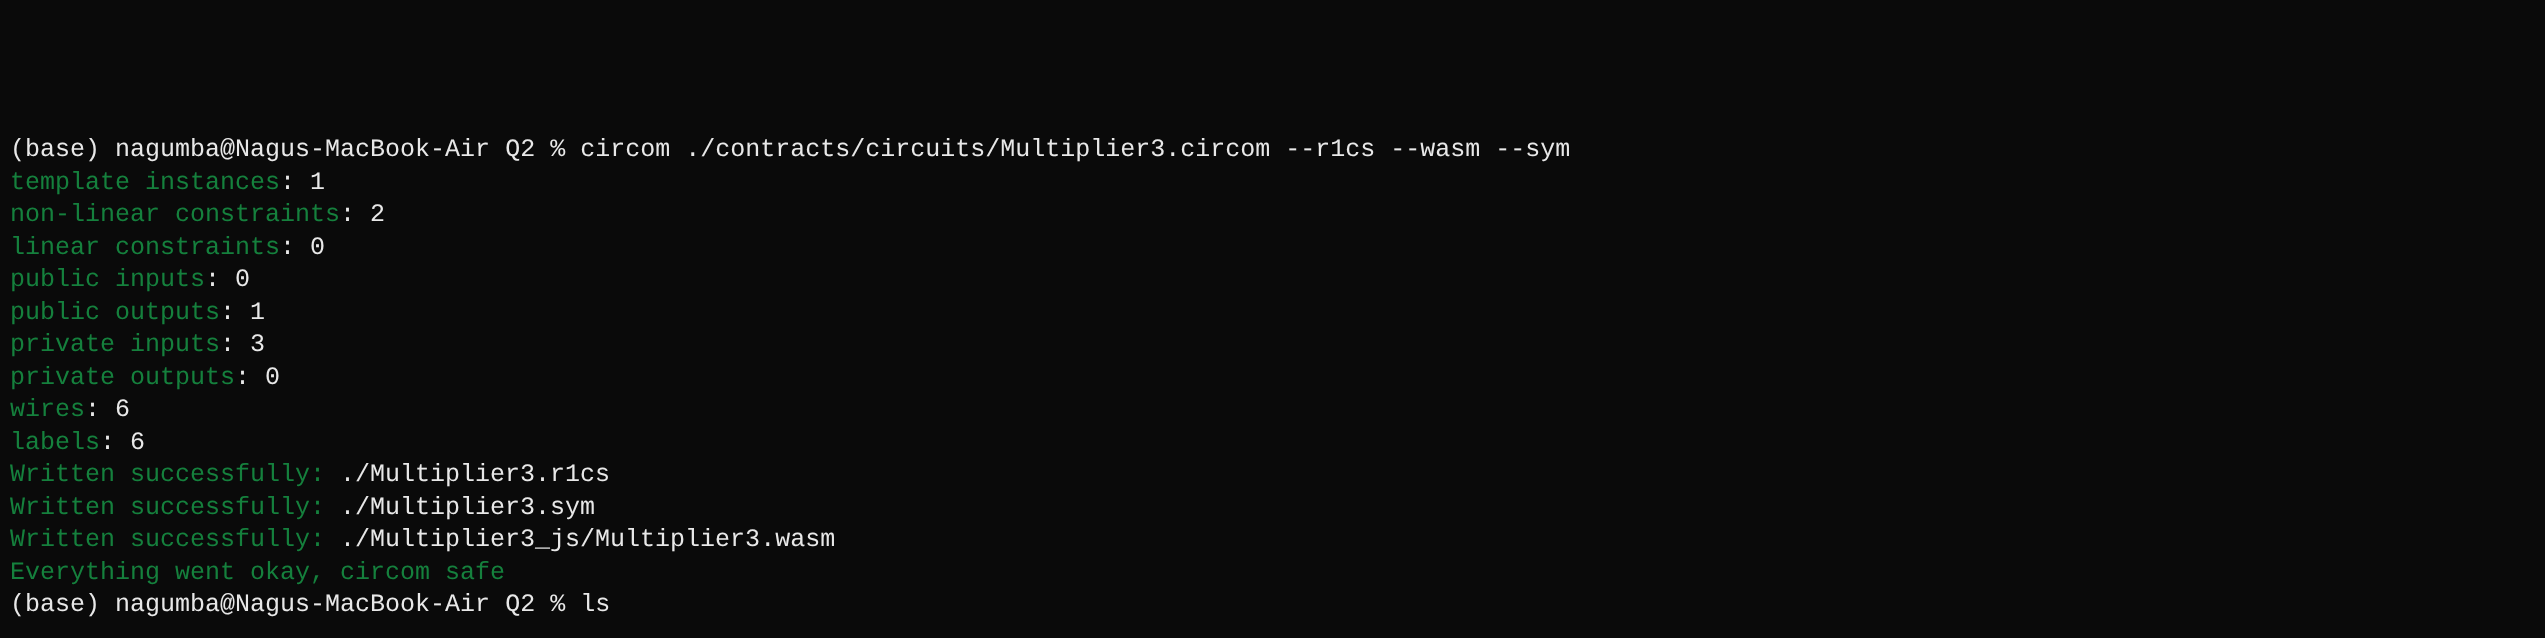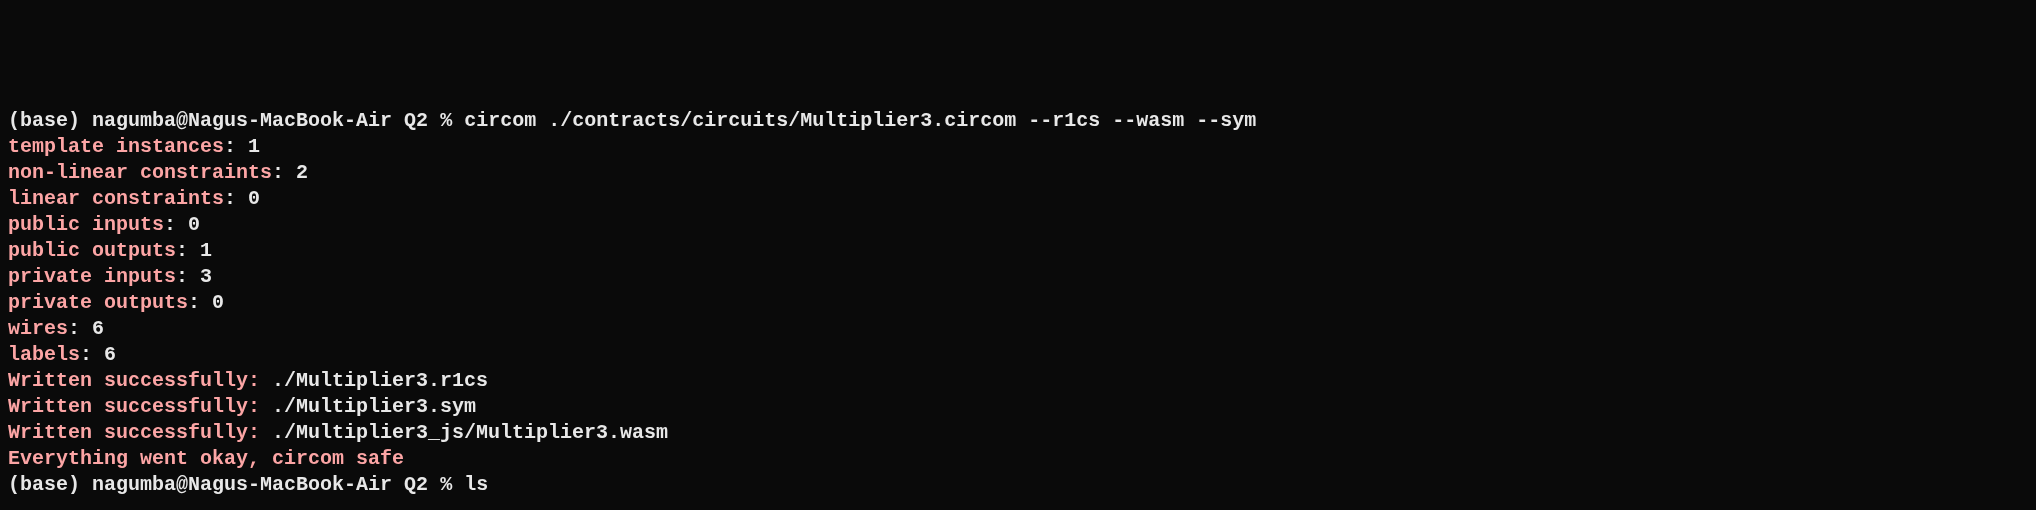--- a/index.html
+++ b/index.html
@@ -1,37 +1,36 @@
 <!DOCTYPE html>
 <html><head>
   <meta charset="utf-8">
   <style>
     * {
       margin: 0;
       padding: 0;
       box-sizing: border-box;
-      font-weight: bold;
     }
     body {
       background-color: #0a0a0a;
       font-family: 'Menlo', 'Monaco', 'Courier New', monospace;
       font-size: 20px;
       line-height: 1.3;
       color: #e8e8e8;
       padding: 4px 8px;
       white-space: pre;
       overflow: hidden;
       width: 2036px;
       height: 510px;
     }
     .line {
       display: block;
     }
     .green {
-      color: #fca5a5;
+      color: #15803d;
     }
     .white {
       color: #e8e8e8;
     }
   </style>
 </head>
 <body>
 
 
 

